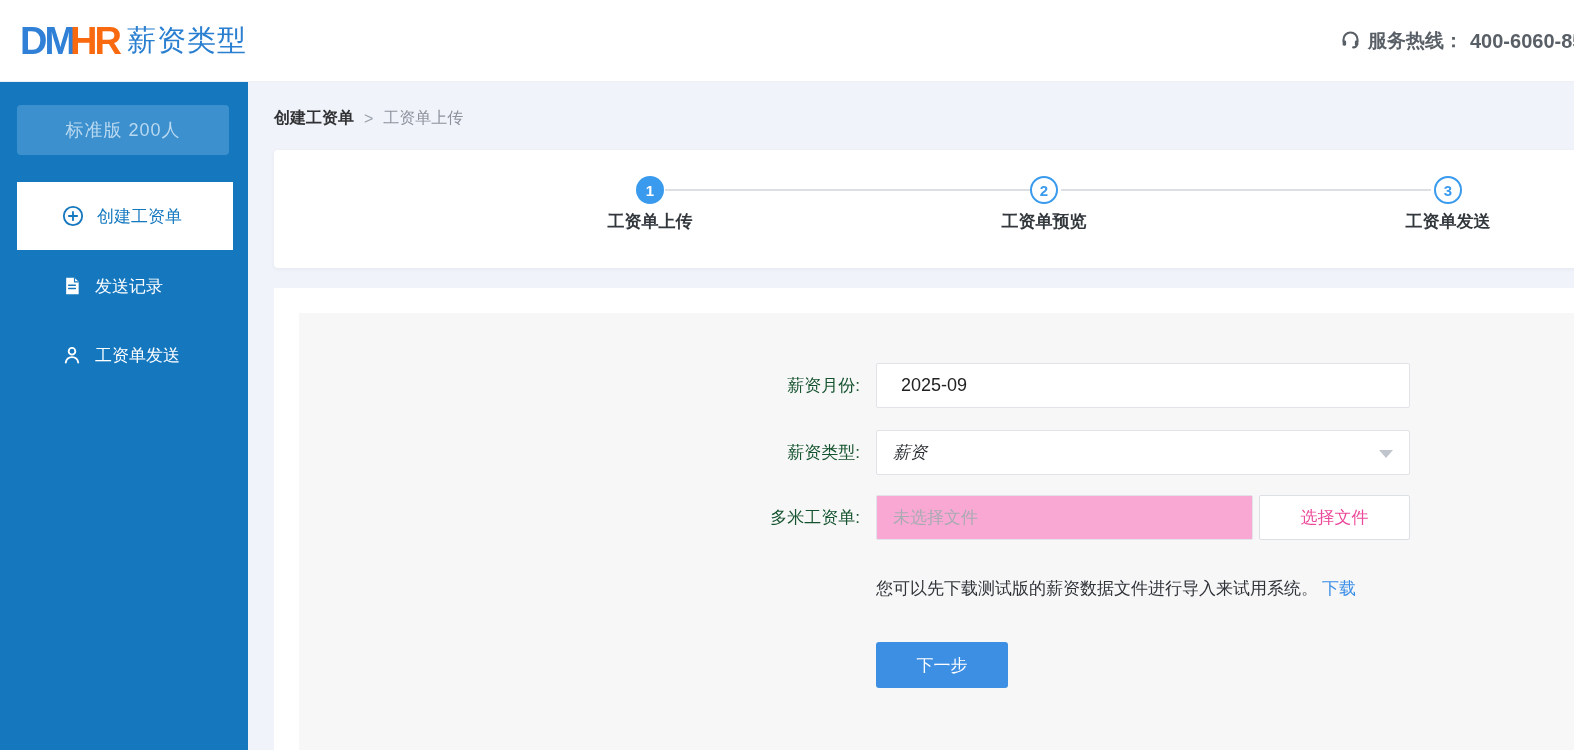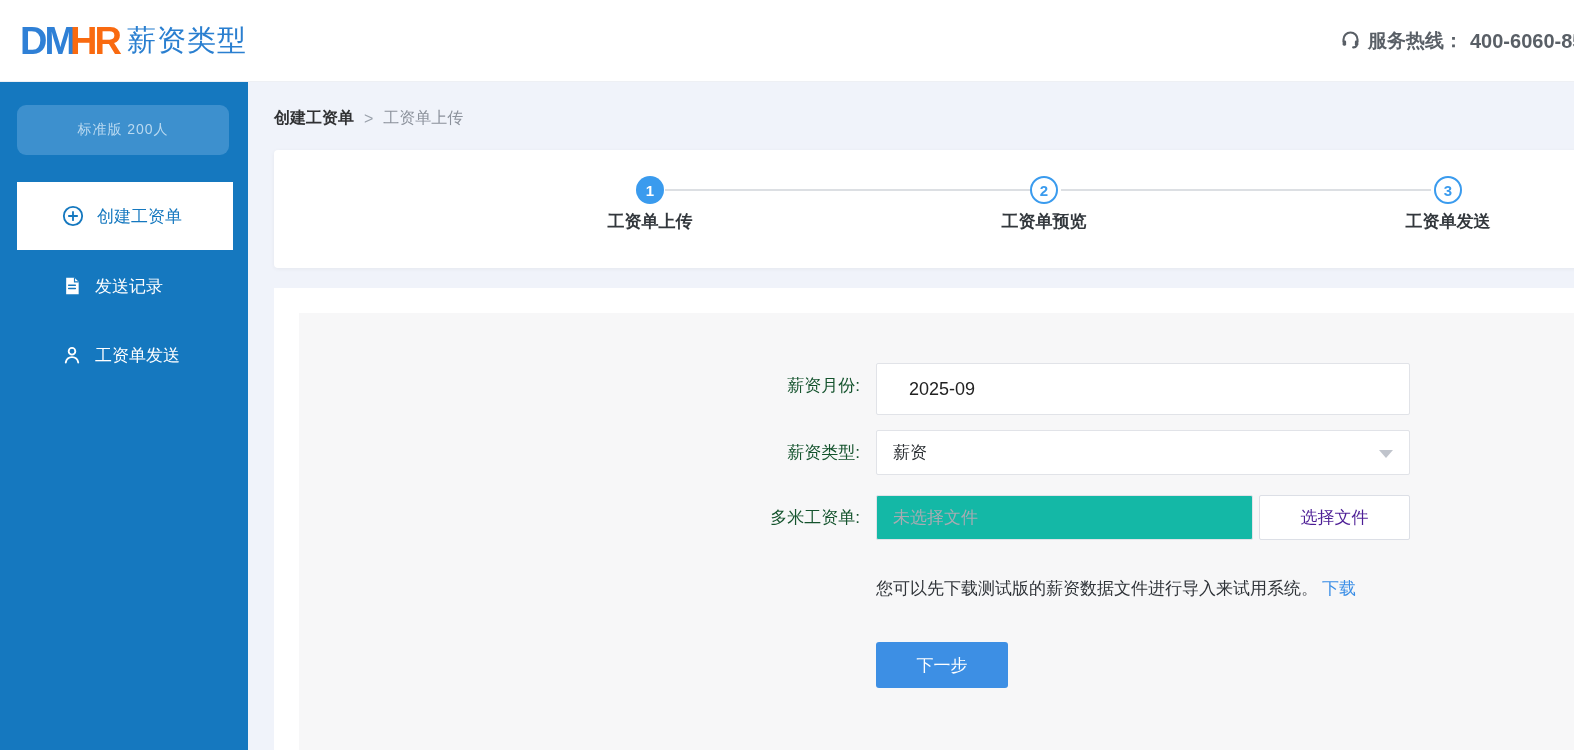--- a/index.html
+++ b/index.html
@@ -13,22 +13,22 @@
   .logo-mark{font-size:38px;font-weight:800;letter-spacing:-3px;line-height:1;}
   .logo-dm{color:#2f80d6;}
   .logo-hr{color:#f96a10;margin-left:-3px;}
   .logo-title{font-size:29px;color:#2a7fd0;margin-left:8px;letter-spacing:1px;}
   .hotline{position:absolute;left:1340px;top:0;height:82px;display:flex;align-items:center;gap:7px;white-space:nowrap;}
   .hotline-label{font-size:19px;font-weight:700;color:#595f66;}
   .hotline-number{font-size:20px;font-weight:700;color:#595f66;}
 
   
   .sidebar{position:absolute;left:0;top:82px;width:248px;height:668px;background:#1578bf;}
-  .version-badge{position:absolute;left:17px;top:23px;width:212px;height:50px;background:#3d90ce;border-radius:9px;
-    display:flex;align-items:center;justify-content:center;font-size:14px;color:#b9d9f0;letter-spacing:1px;}
+  .version-badge{position:absolute;left:17px;top:23px;width:212px;height:50px;background:#3d90ce;border-radius:4px;
+    display:flex;align-items:center;justify-content:center;font-size:18px;color:#b9d9f0;letter-spacing:1px;}
   .menu-item{position:absolute;display:flex;align-items:center;gap:13px;font-size:17px;color:#ffffff;cursor:pointer;}
   .menu-item .mi-icon{display:flex;align-items:center;}
   .menu-item.active{left:17px;top:100px;width:216px;height:68px;background:#ffffff;color:#1578bf;padding-left:45px;}
   .menu-item.plain{left:0;width:248px;height:40px;padding-left:62px;}
   .menu-item.item-2{top:184px;}
   .menu-item.item-3{top:253px;}
 
   
   .main-bg{position:absolute;left:248px;top:82px;width:1326px;height:668px;background:#f0f3fa;}
   .breadcrumb{position:absolute;left:274px;top:108px;display:flex;align-items:center;gap:10px;font-size:16px;}
@@ -52,31 +52,31 @@
   .step-circle.outline{background:#fff;border:2px solid #3a9bee;color:#3a9bee;}
   .step-label{margin-top:6px;font-size:17px;font-weight:700;color:#32373c;}
 
   
   .form-card{position:absolute;left:274px;top:288px;width:1340px;height:478px;background:#fff;}
   .form-panel{position:absolute;left:299px;top:313px;width:1315px;height:453px;background:#f7f7f8;}
   .form-label{position:absolute;left:700px;width:160px;text-align:right;font-size:17px;color:#14532d;}
   .lbl-1{top:374px;}
   .lbl-2{top:441px;}
   .lbl-3{top:506px;}
-  .text-input{position:absolute;left:876px;top:363px;width:534px;height:52px;background:#fff;border:1px solid #e1e3e8;
-    border-radius:2px;padding:0 32px;font-size:18px;font-weight:500;color:#222;font-family:"Liberation Sans","DejaVu Sans",sans-serif;}
+  .text-input{position:absolute;left:876px;top:363px;width:534px;height:45px;background:#fff;border:1px solid #e1e3e8;
+    border-radius:2px;padding:0 24px;font-size:18px;font-weight:500;color:#222;font-family:"Liberation Sans","DejaVu Sans",sans-serif;}
   .select-box{position:absolute;left:876px;top:430px;width:534px;height:45px;background:#fff;border:1px solid #e1e3e8;
-    border-radius:2px;display:flex;align-items:center;padding:16px 16px;font-size:17px;color:#2b2f33;cursor:pointer;}
+    border-radius:2px;display:flex;align-items:center;padding:16px 16px;font-size:17px;color:#2b2f33;cursor:pointer;font-style:italic;}
   .select-caret{position:absolute;right:16px;top:19px;width:0;height:0;border-left:7px solid transparent;
     border-right:7px solid transparent;border-top:8px solid #c0c4cc;}
-  .file-input{position:absolute;left:876px;top:495px;width:377px;height:45px;background:#14b8a6;border:1px solid #e1e3e8;
+  .file-input{position:absolute;left:876px;top:495px;width:377px;height:45px;background:#f9a8d4;border:1px solid #e1e3e8;
     border-radius:2px;padding:0 16px;font-size:17px;color:#333;font-family:"Liberation Sans","DejaVu Sans",sans-serif;}
   .file-input::placeholder{color:#a8abb2;opacity:1;}
   .file-button{position:absolute;left:1259px;top:495px;width:151px;height:45px;background:#fff;border:1px solid #dcdfe6;
-    border-radius:2px;font-size:17px;color:#4c1d95;display:flex;align-items:center;justify-content:center;cursor:pointer;}
+    border-radius:2px;font-size:17px;color:#ec4899;display:flex;align-items:center;justify-content:center;cursor:pointer;}
   .hint-row{position:absolute;left:876px;top:577px;font-size:17px;color:#2f3338;}
   .hint-link{color:#3a8ee6;text-decoration:none;margin-left:4px;cursor:pointer;font-family:Liberation Mono, monospace;}
   .next-button{position:absolute;left:876px;top:642px;width:132px;height:46px;background:#3d8fe4;border:none;border-radius:3px;
     color:#fff;font-size:17px;display:flex;align-items:center;justify-content:center;cursor:pointer;
     font-family:"Liberation Sans","DejaVu Sans",sans-serif;}
 </style>
 </head>
 <body>
 
 <div id="page">

